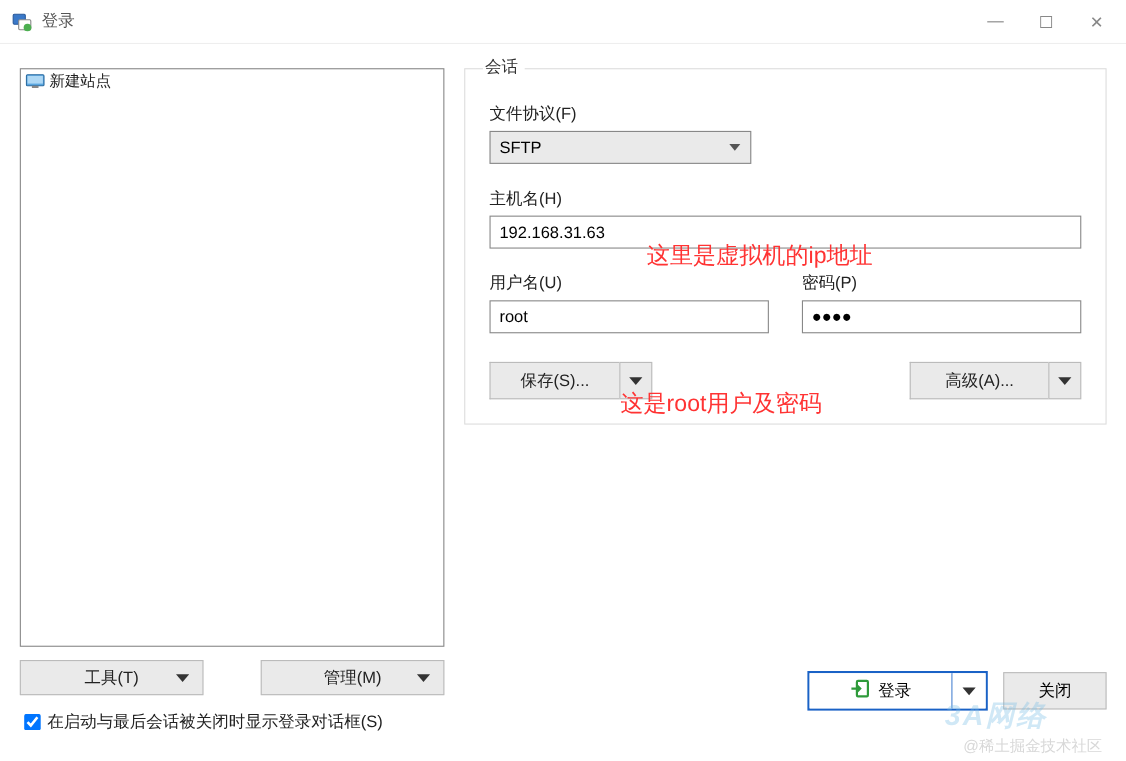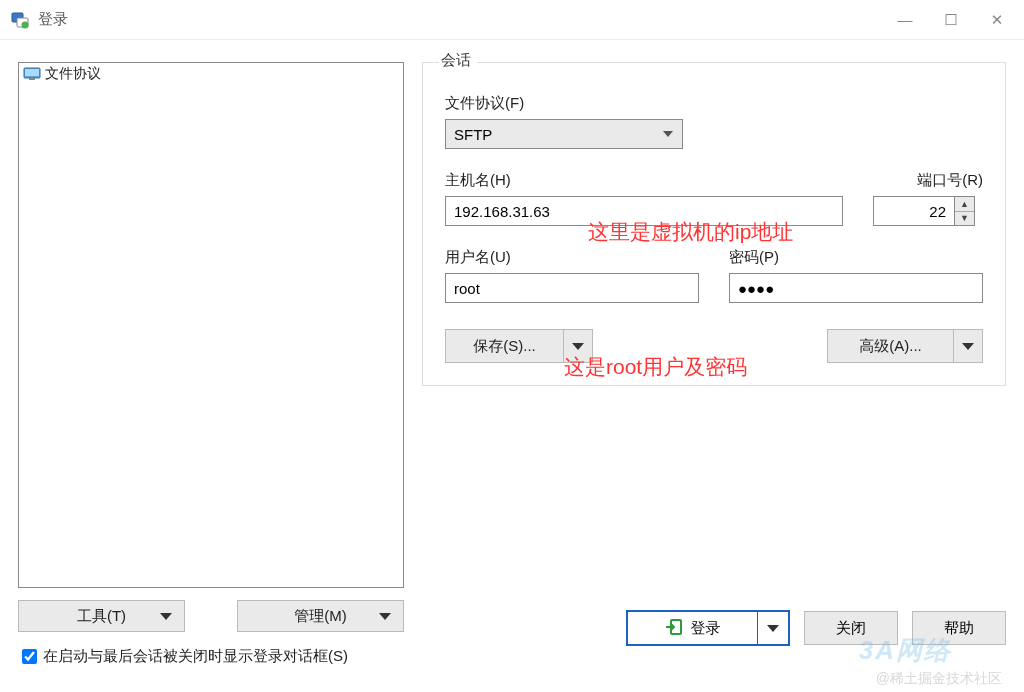--- a/index.html
+++ b/index.html
@@ -111,21 +111,21 @@
   <div class="left-panel">
     <div class="tree-box">
       <div class="tree-item">
         <span class="tree-icon">
           <svg viewBox="0 0 18 14">
               <rect x="1" y="1" width="16" height="10" rx="1" fill="#5aa7e0" stroke="#2a6aa0"></rect>
               <rect x="2" y="2" width="14" height="7" fill="#aed8f5"></rect>
               <rect x="6" y="11" width="6" height="2" fill="#888"></rect>
             </svg>
         </span>
-        <span>文件协议</span>
+        <span>新建站点</span>
       </div>
     </div>
     <div class="left-buttons">
       <div class="split-btn">
         <span>工具(T)</span>
         <span class="caret caret-down"></span>
       </div>
       <div class="split-btn">
         <span>管理(M)</span>
         <span class="caret caret-down"></span>
@@ -145,30 +145,20 @@
         <div class="lbl">文件协议(F)</div>
         <div class="sel-wrap">
           <input class="sel" readonly="" value="SFTP" style="">
         </div>
       </div>
 
       <div class="host-row">
         <div class="host-col">
           <div class="lbl">主机名(H)</div>
           <input class="txt host-input" value="192.168.31.63" style="">
-        </div>
-        <div class="port-col">
-          <div class="lbl" style="text-align:right">端口号(R)</div>
-          <div class="port-wrap">
-            <input class="txt port-input" value="22" style="">
-            <div class="spinner">
-              <div>▲</div>
-              <div>▼</div>
-            </div>
-          </div>
         </div>
       </div>
 
       <div class="cred-row">
         <div class="cred-col">
           <div class="lbl">用户名(U)</div>
           <input class="txt cred-input" value="root" style="">
         </div>
         <div class="cred-col">
           <div class="lbl">密码(P)</div>
@@ -209,22 +199,19 @@
       </span>
       <span>登录</span>
     </div>
     <div class="login-drop">
       <span class="caret-down"></span>
     </div>
   </div>
   <div class="std-btn">
     <span>关闭</span>
   </div>
-  <div class="std-btn">
-    <span>帮助</span>
-  </div>
 </div>
 
 <div class="annot annot1">这里是虚拟机的ip地址</div>
 <div class="annot annot2">这是root用户及密码</div>
 
 <div class="wm wm2">3A网络</div>
 <div class="wm wm1">@稀土掘金技术社区</div>
 
 </body></html>

